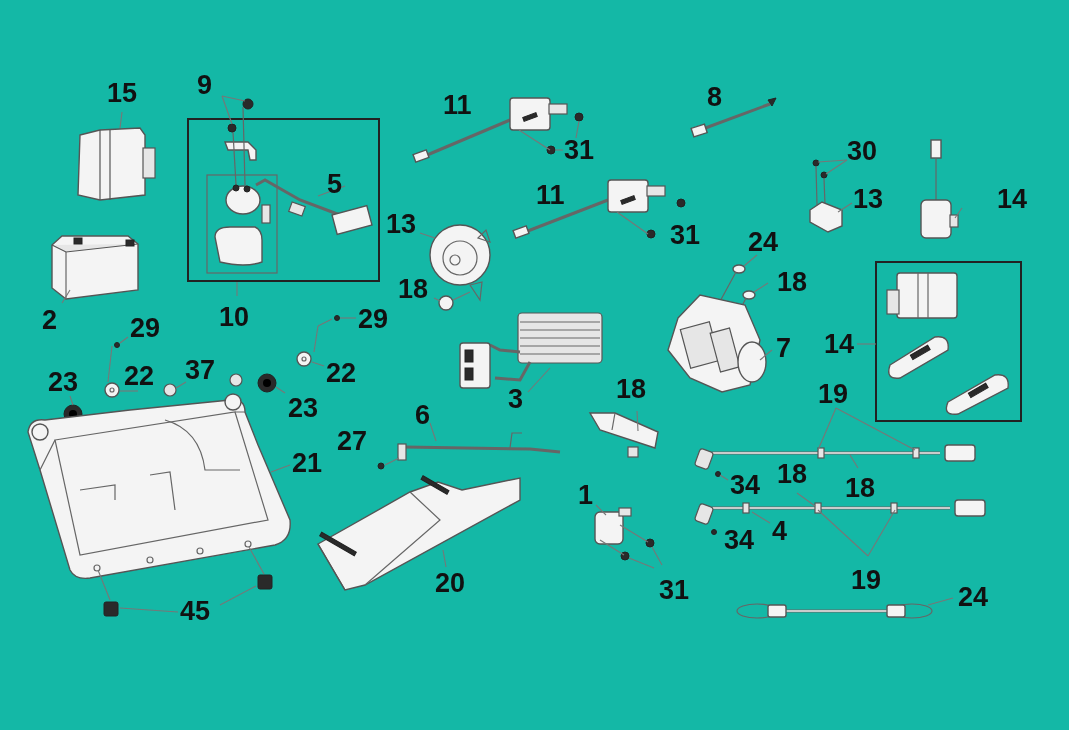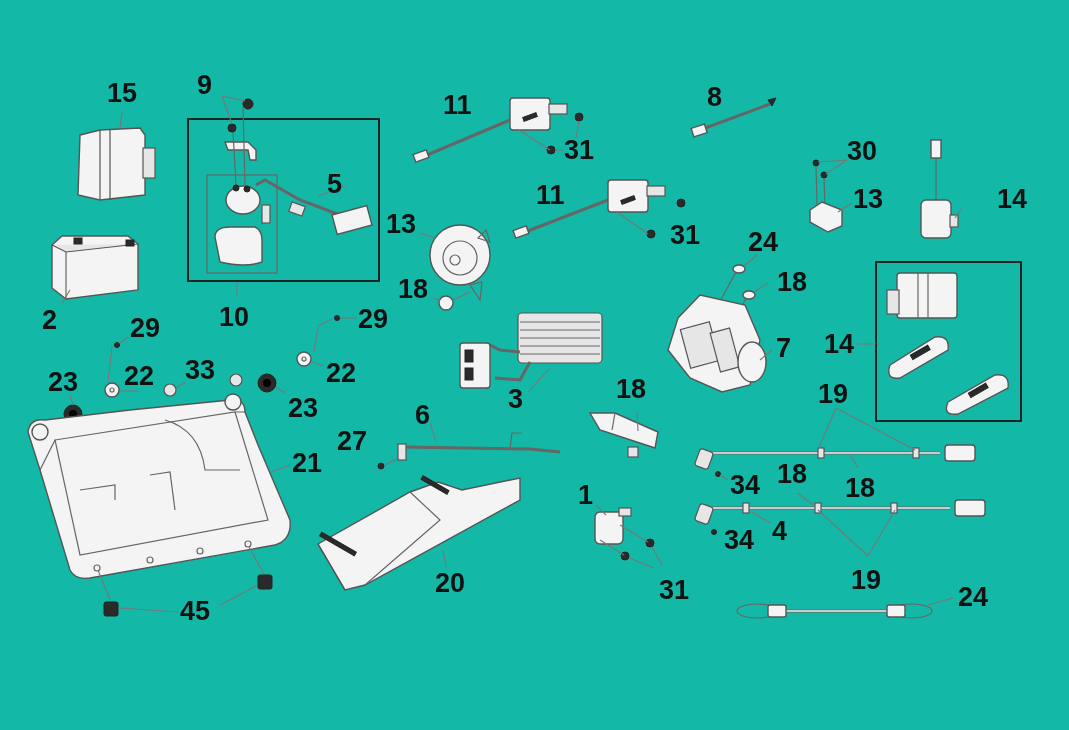--- a/index.html
+++ b/index.html
@@ -319,21 +319,21 @@
 <div class="lbl" style="left:748px;top:229px">24</div>
 <div class="lbl" style="left:777px;top:269px">18</div>
 <div class="lbl" style="left:776px;top:335px">7</div>
 <div class="lbl" style="left:824px;top:331px">14</div>
 <div class="lbl" style="left:130px;top:315px">29</div>
 <div class="lbl" style="left:358px;top:306px">29</div>
 <div class="lbl" style="left:124px;top:363px">22</div>
 <div class="lbl" style="left:326px;top:360px">22</div>
 <div class="lbl" style="left:48px;top:369px">23</div>
 <div class="lbl" style="left:288px;top:395px">23</div>
-<div class="lbl" style="left:185px;top:357px">33</div>
+<div class="lbl" style="left:185px;top:357px">37</div>
 <div class="lbl" style="left:508px;top:386px">3</div>
 <div class="lbl" style="left:616px;top:376px">18</div>
 <div class="lbl" style="left:818px;top:381px">19</div>
 <div class="lbl" style="left:415px;top:402px">6</div>
 <div class="lbl" style="left:337px;top:428px">27</div>
 <div class="lbl" style="left:292px;top:450px">21</div>
 <div class="lbl" style="left:730px;top:472px">34</div>
 <div class="lbl" style="left:777px;top:461px">18</div>
 <div class="lbl" style="left:845px;top:475px">18</div>
 <div class="lbl" style="left:578px;top:482px">1</div>

